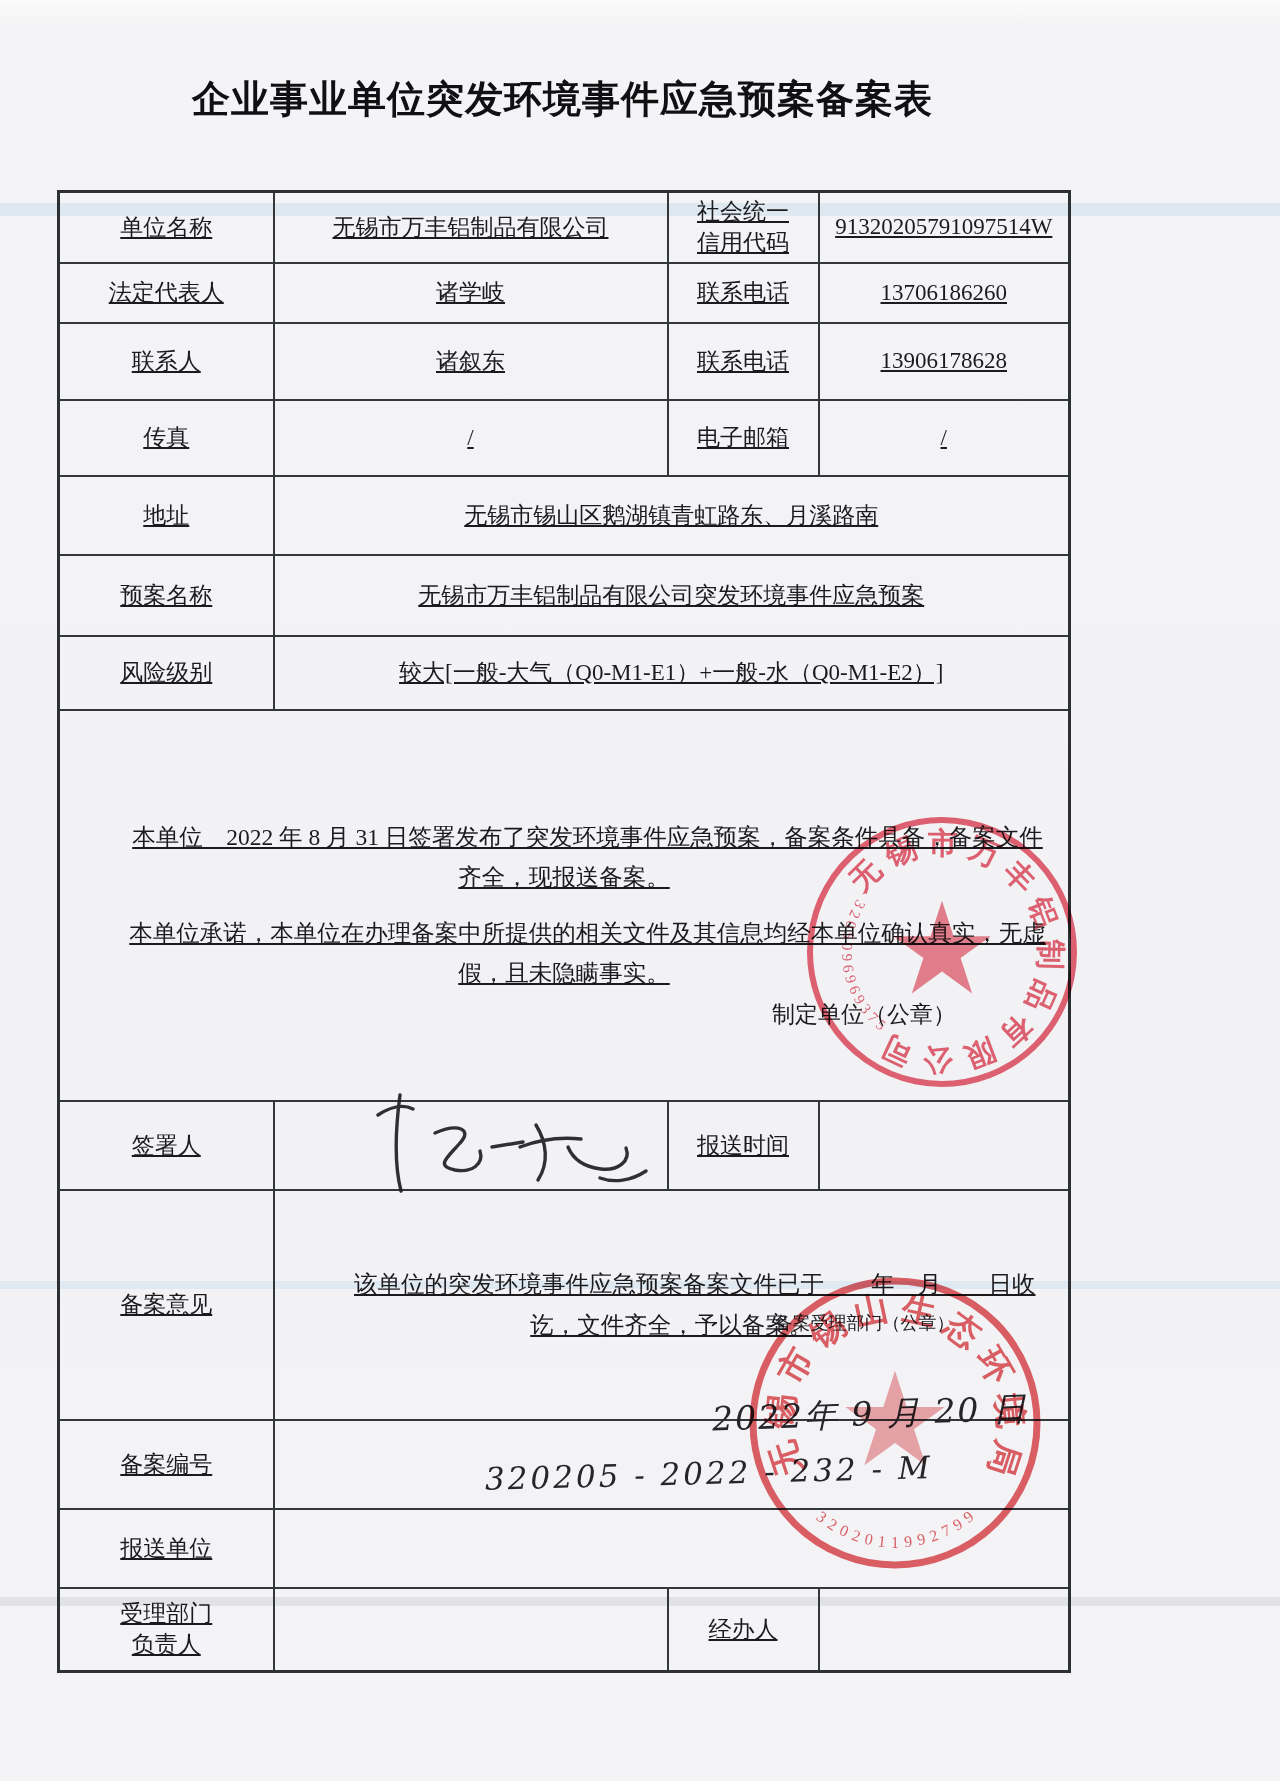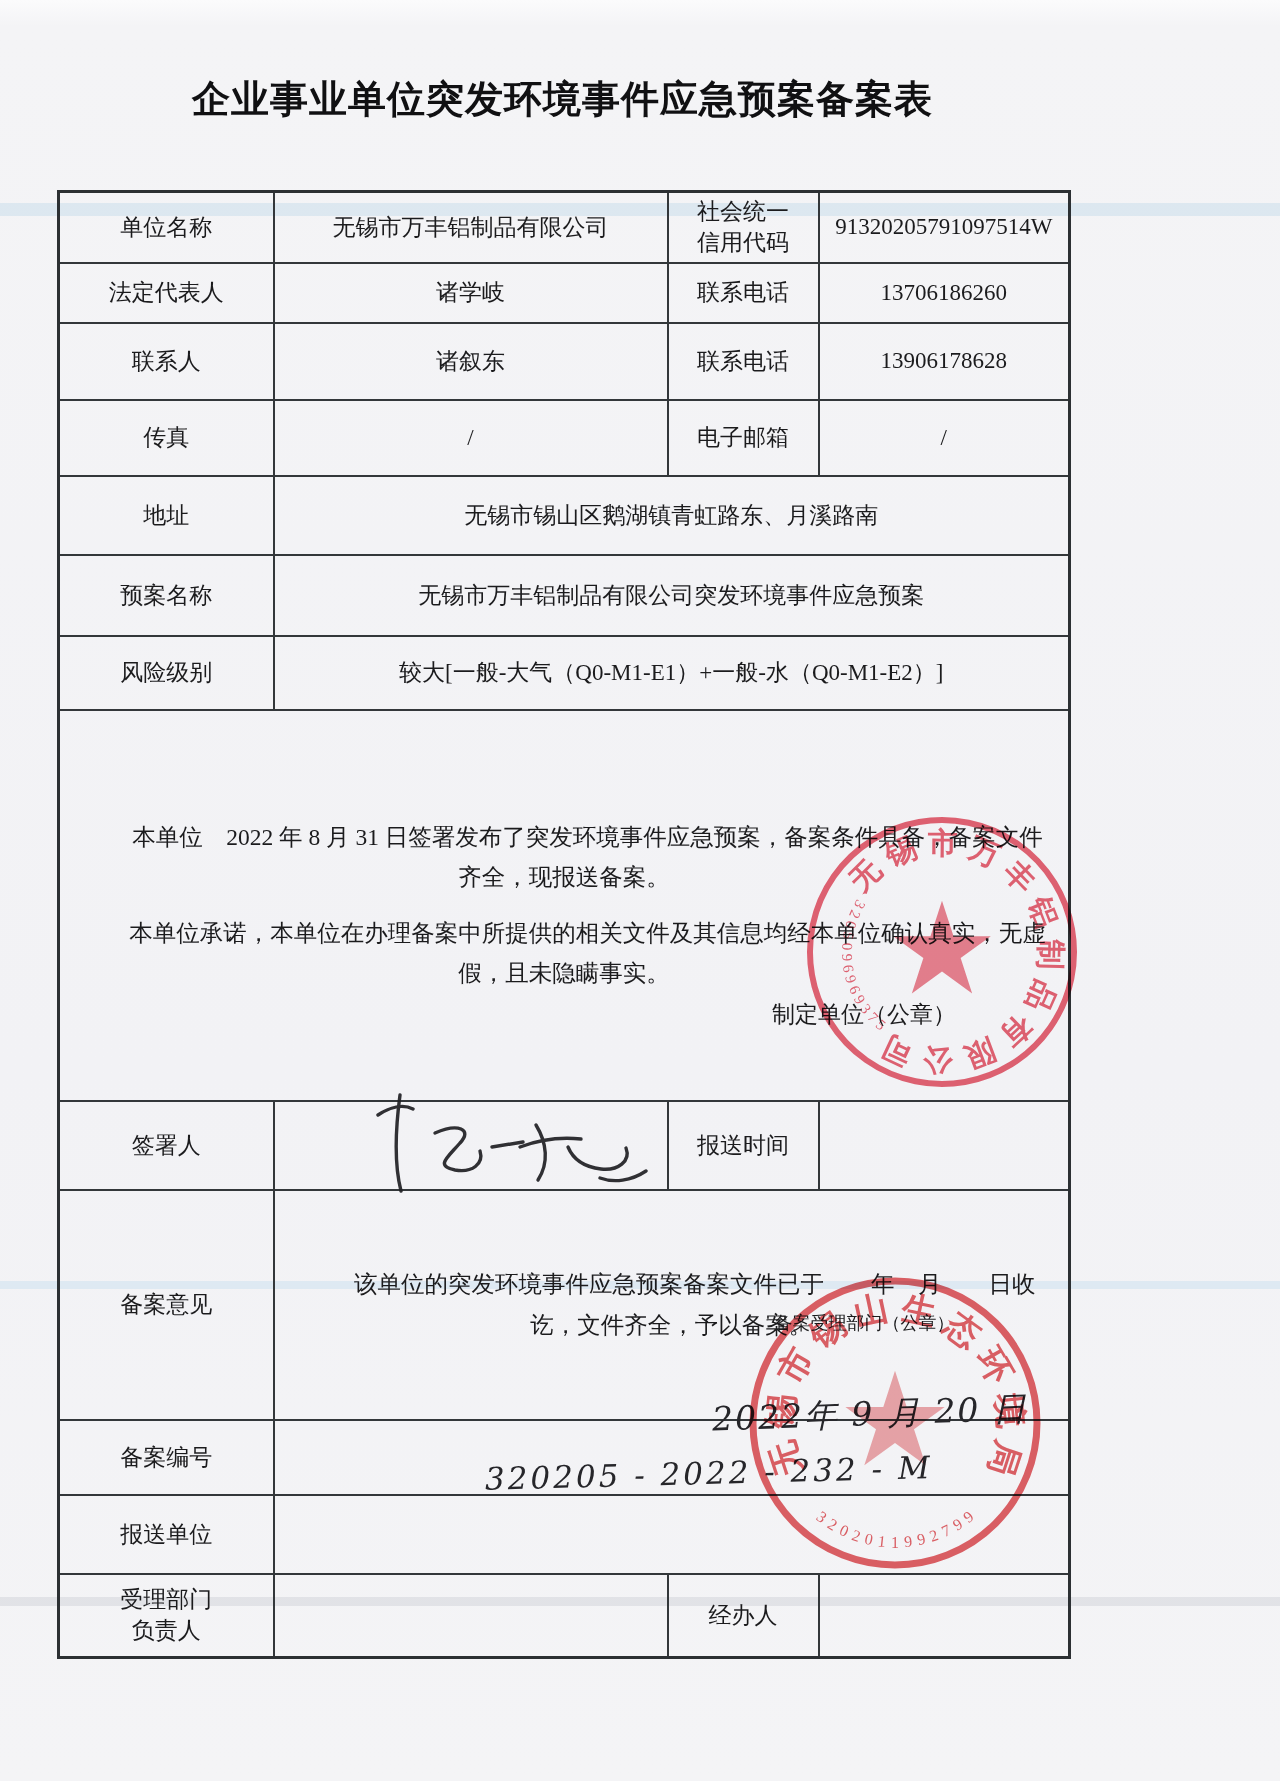--- a/index.html
+++ b/index.html
@@ -12,29 +12,29 @@
   .band1{top:203px;height:13px;background:rgba(160,200,225,.28);}
   .band2{top:1281px;height:8px;background:rgba(150,200,230,.22);}
   .band3{top:1597px;height:9px;background:rgba(120,130,140,.14);}
   .doc-title{
     position:absolute;left:57px;top:74px;width:1011px;text-align:center;
     font-family:"Liberation Sans","DejaVu Sans",sans-serif;font-weight:bold;
     font-size:38px;letter-spacing:1px;color:#101012;
   }
   table.form{
     position:absolute;left:57px;top:190px;width:1011px;
-    border-collapse:collapse;table-layout:fixed;border:3px solid #2c3033;
+    border-collapse:collapse;table-layout:fixed;border:3px solid #2c3033;text-decoration:underline;
   }
   table.form td{
     border:2px solid #33373a;padding:0 6px;font-size:23px;
     text-align:center;vertical-align:middle;overflow:hidden;
   }
   tr.r1{height:71px} tr.r2{height:60px} tr.r3{height:77px} tr.r4{height:76px}
   tr.r5{height:79px} tr.r6{height:81px} tr.r7{height:74px} tr.r8{height:391px}
-  tr.r9{height:89px} tr.r10{height:230px} tr.r11{height:75px} tr.r12{height:79px}
+  tr.r9{height:89px} tr.r10{height:230px} tr.r11{height:89px} tr.r12{height:79px}
   tr.r13{height:84px}
   .pre{white-space:pre-line;line-height:31px;}
   .decl-cell{text-align:left;vertical-align:top;padding:36px 22px 0 22px;position:relative;}
   .decl-cell p{margin:16px;text-indent:2em;line-height:40px;font-size:23.5px;}
   .decl-seal-caption{position:absolute;left:712px;top:288px;font-size:23px;}
   .opinion-cell{text-align:left;vertical-align:top;padding:12px 18px 0 20px;position:relative;}
   .opinion-cell .optext{margin:12px;text-indent:2em;line-height:41px;font-size:23.5px;}
   .op-caption{position:absolute;left:500px;top:120px;font-size:18px;}
   .hand{font-style:italic;color:#26262a;font-family:"DejaVu Serif",serif;}
   .hand-date{position:absolute;left:712px;top:1392px;font-size:33px;transform:rotate(-2deg);letter-spacing:2px;}

